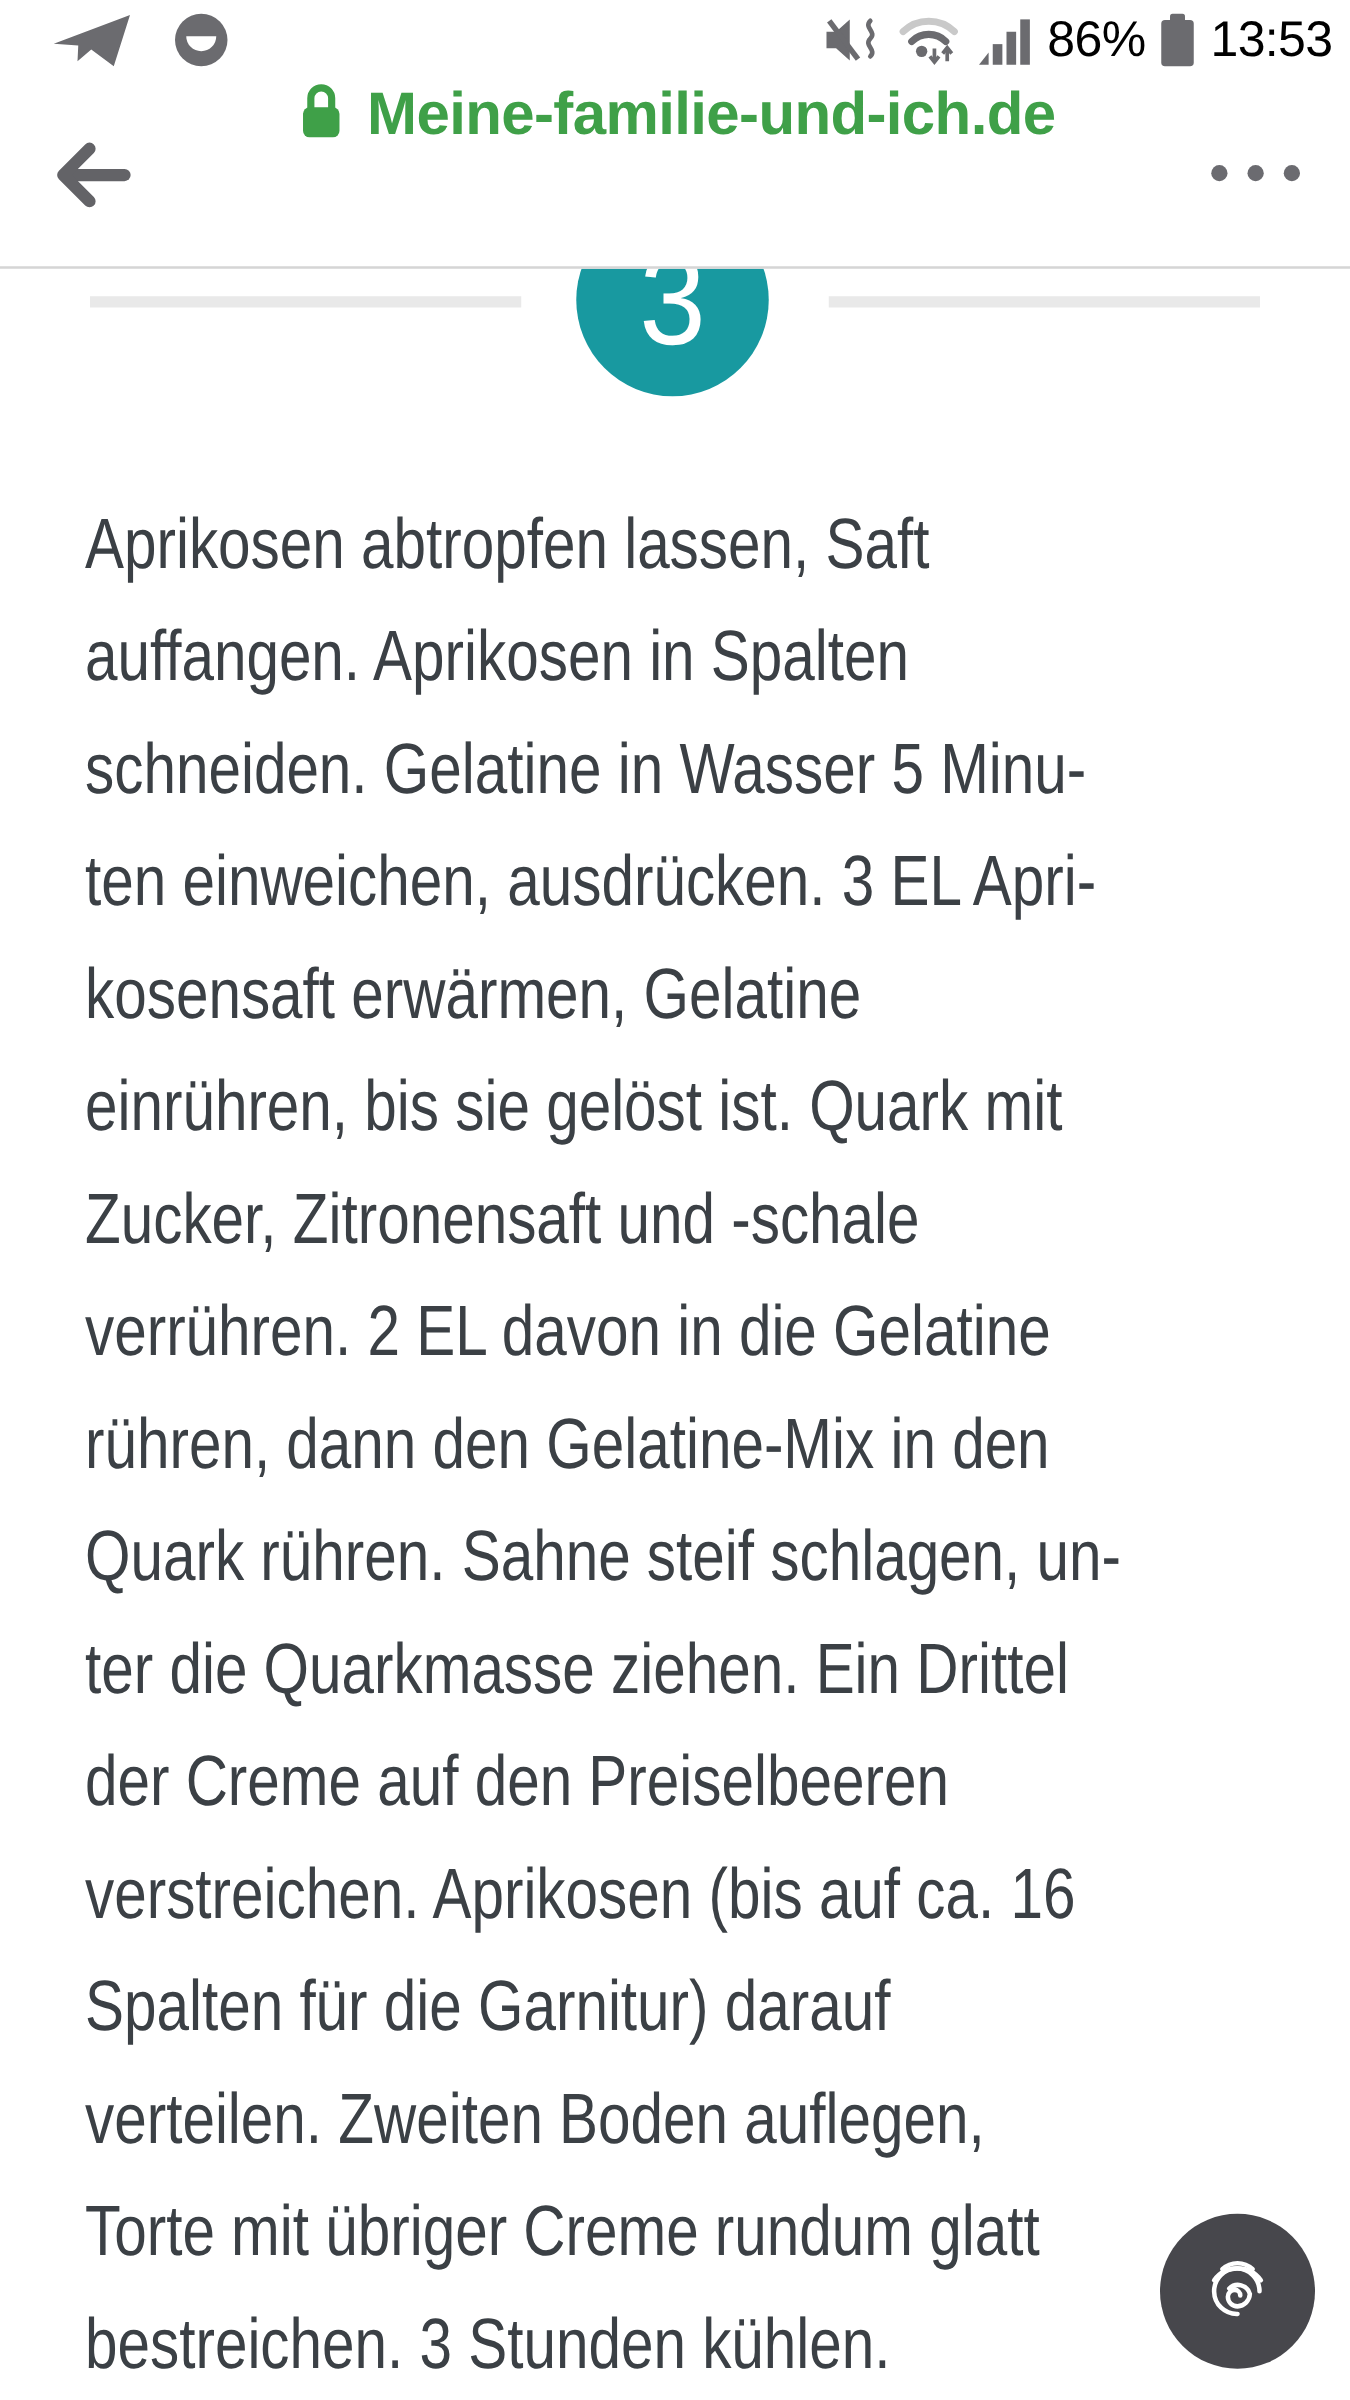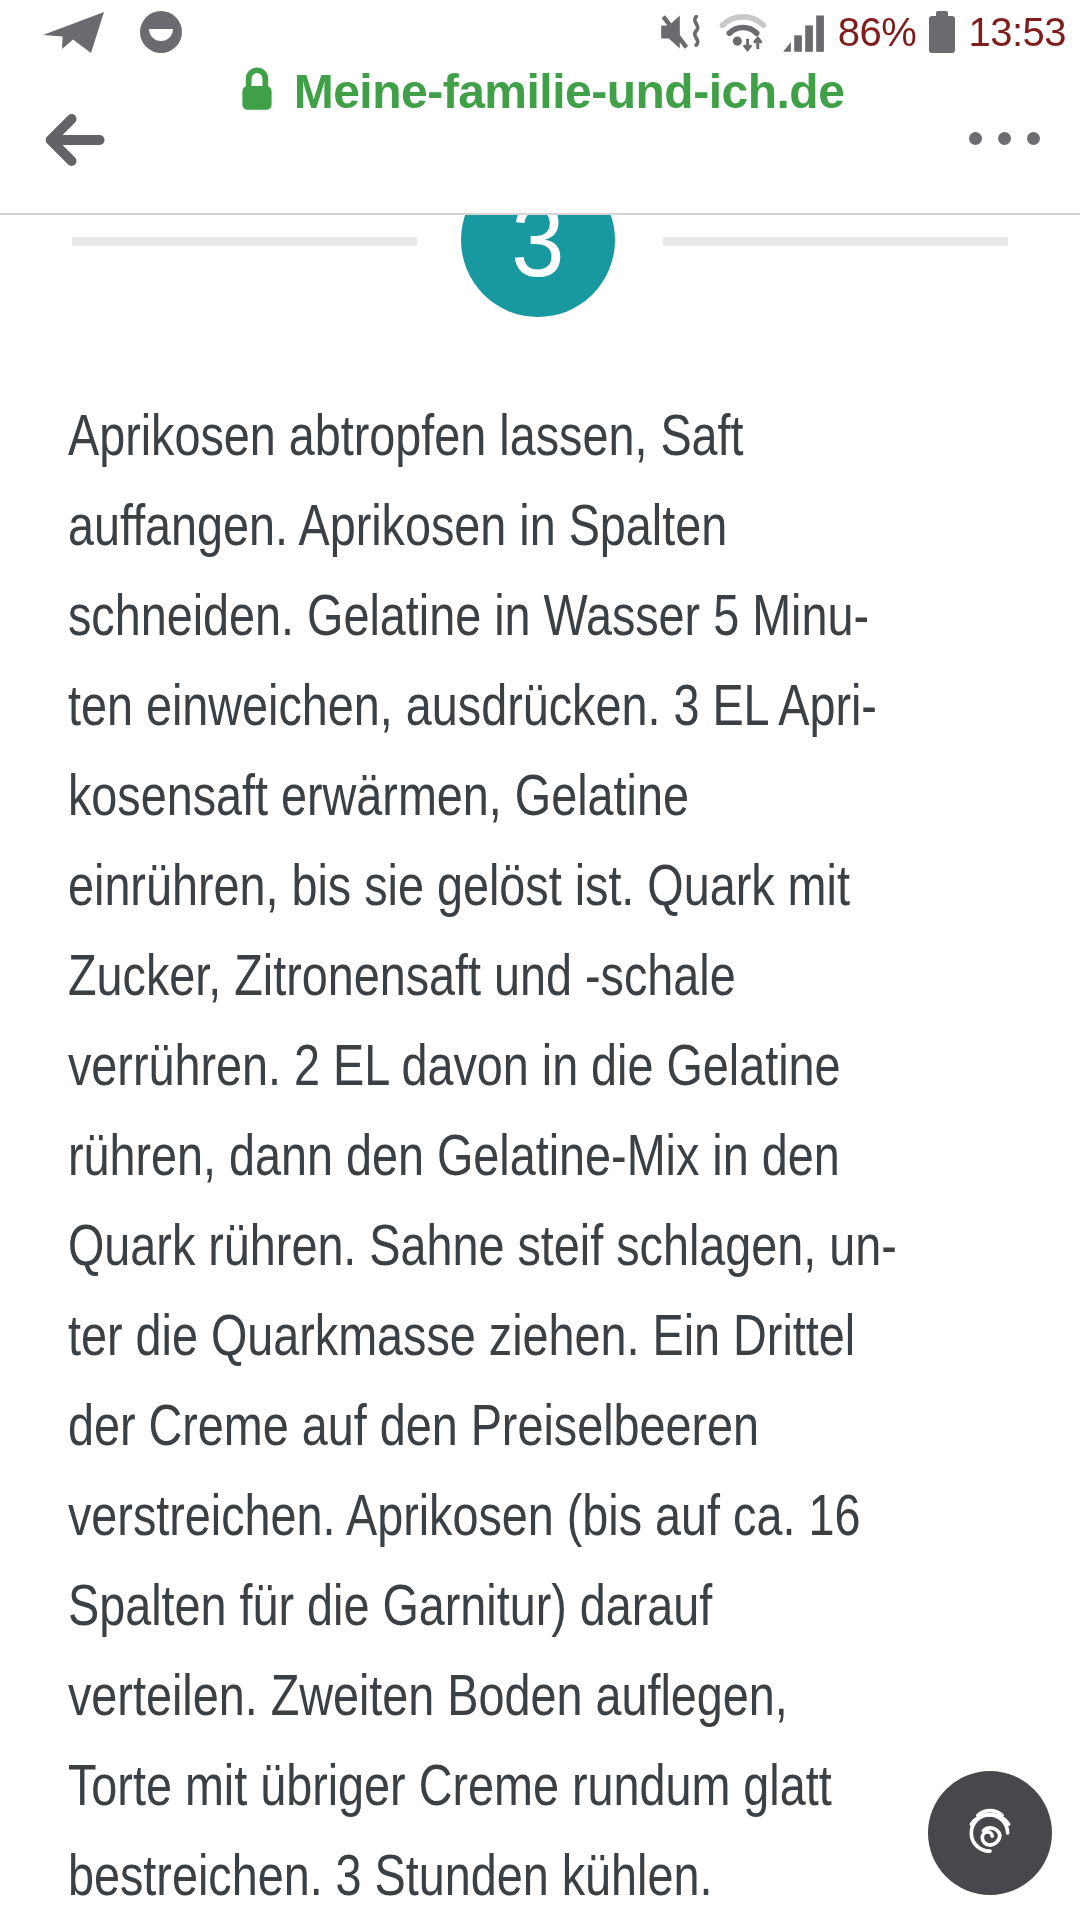--- a/index.html
+++ b/index.html
@@ -7,21 +7,21 @@
   body { font-family: "Liberation Sans", sans-serif; background: #ffffff; }
   .screen { position: relative; width: 1080px; height: 1920px; background: #ffffff; overflow: hidden; }
 
   
   .status-bar {
     position: absolute; top: 0; left: 0; width: 1080px; height: 64px;
     background: #ffffff; z-index: 30;
   }
   .sb-left { position: absolute; left: 42px; top: 0; height: 64px; display: flex; align-items: center; gap: 30px; }
   .sb-right { position: absolute; right: 14px; top: 0; height: 64px; display: flex; align-items: center; gap: 13px; }
-  .sb-text { color: #7f1d1d; font-size: 40px; letter-spacing: -0.5px; }
+  .sb-text { color: #000000; font-size: 40px; letter-spacing: -0.5px; }
   .battery { position: relative; width: 26px; height: 42px; }
   .battery .cap { position: absolute; top: 0; left: 7px; width: 12px; height: 6px; background: #6b6b6f; border-radius: 2px 2px 0 0; }
   .battery .body { position: absolute; top: 5px; left: 0; width: 26px; height: 37px; background: #6b6b6f; border-radius: 3px; }
 
   
   .toolbar {
     position: absolute; top: 64px; left: 0; width: 1080px; height: 151px;
     background: #ffffff; border-bottom: 2px solid #d5d5d5; z-index: 20;
   }
   .back-btn { position: absolute; left: 38px; top: 48px; width: 70px; height: 56px; }

